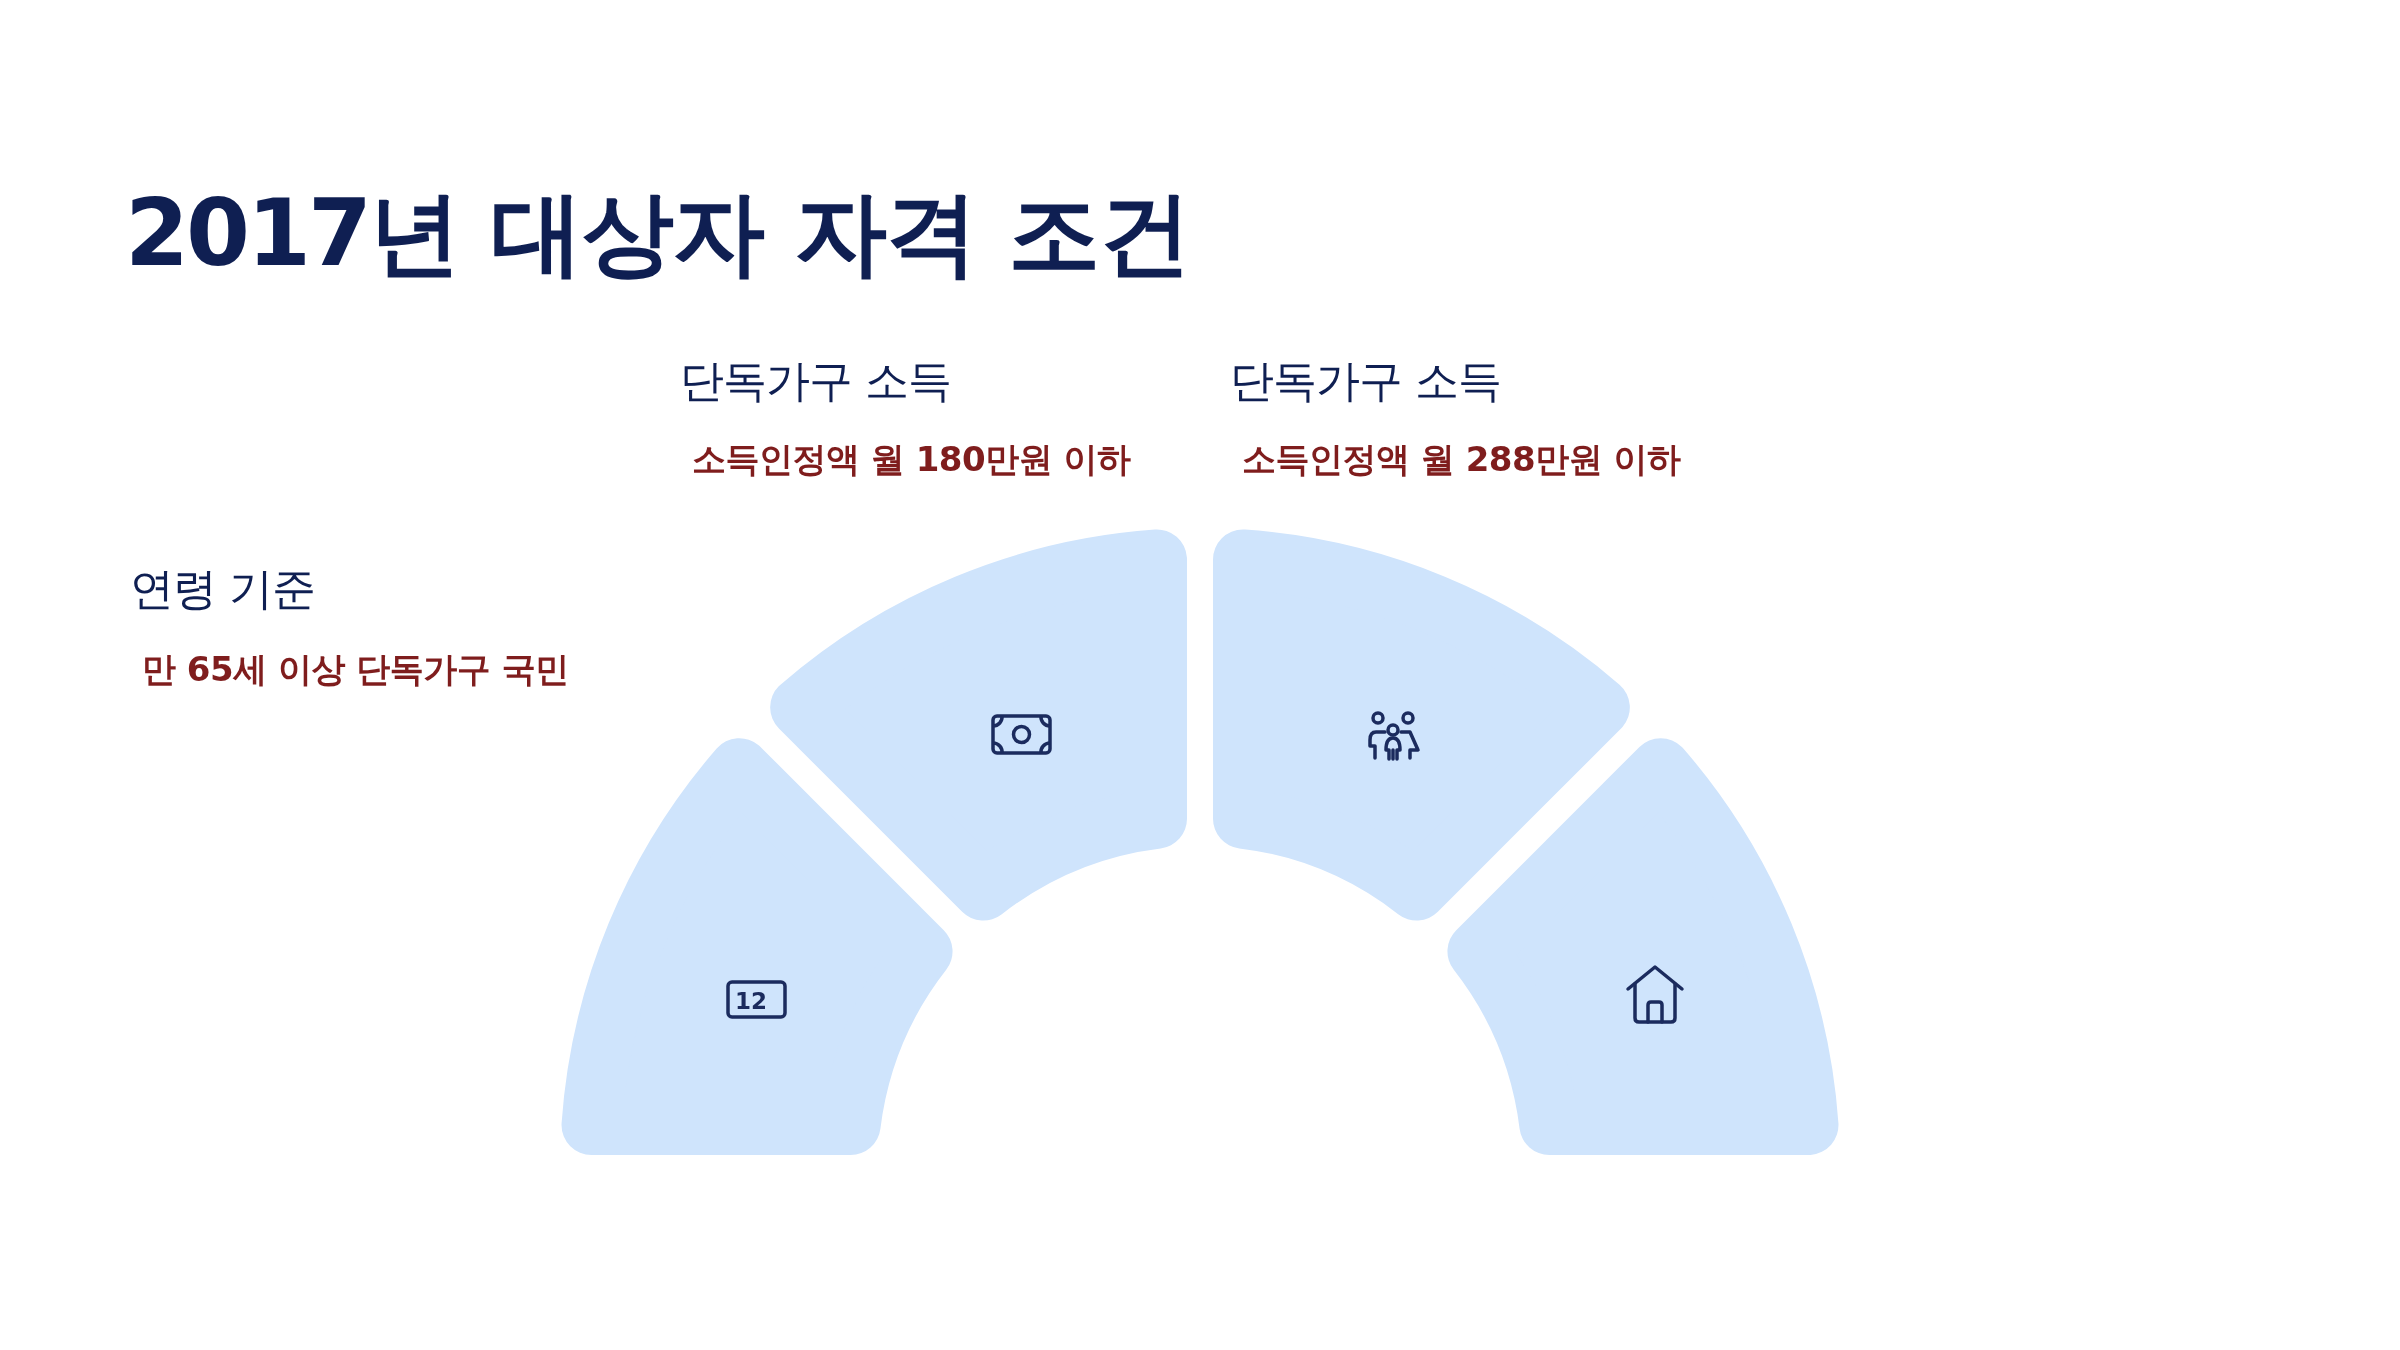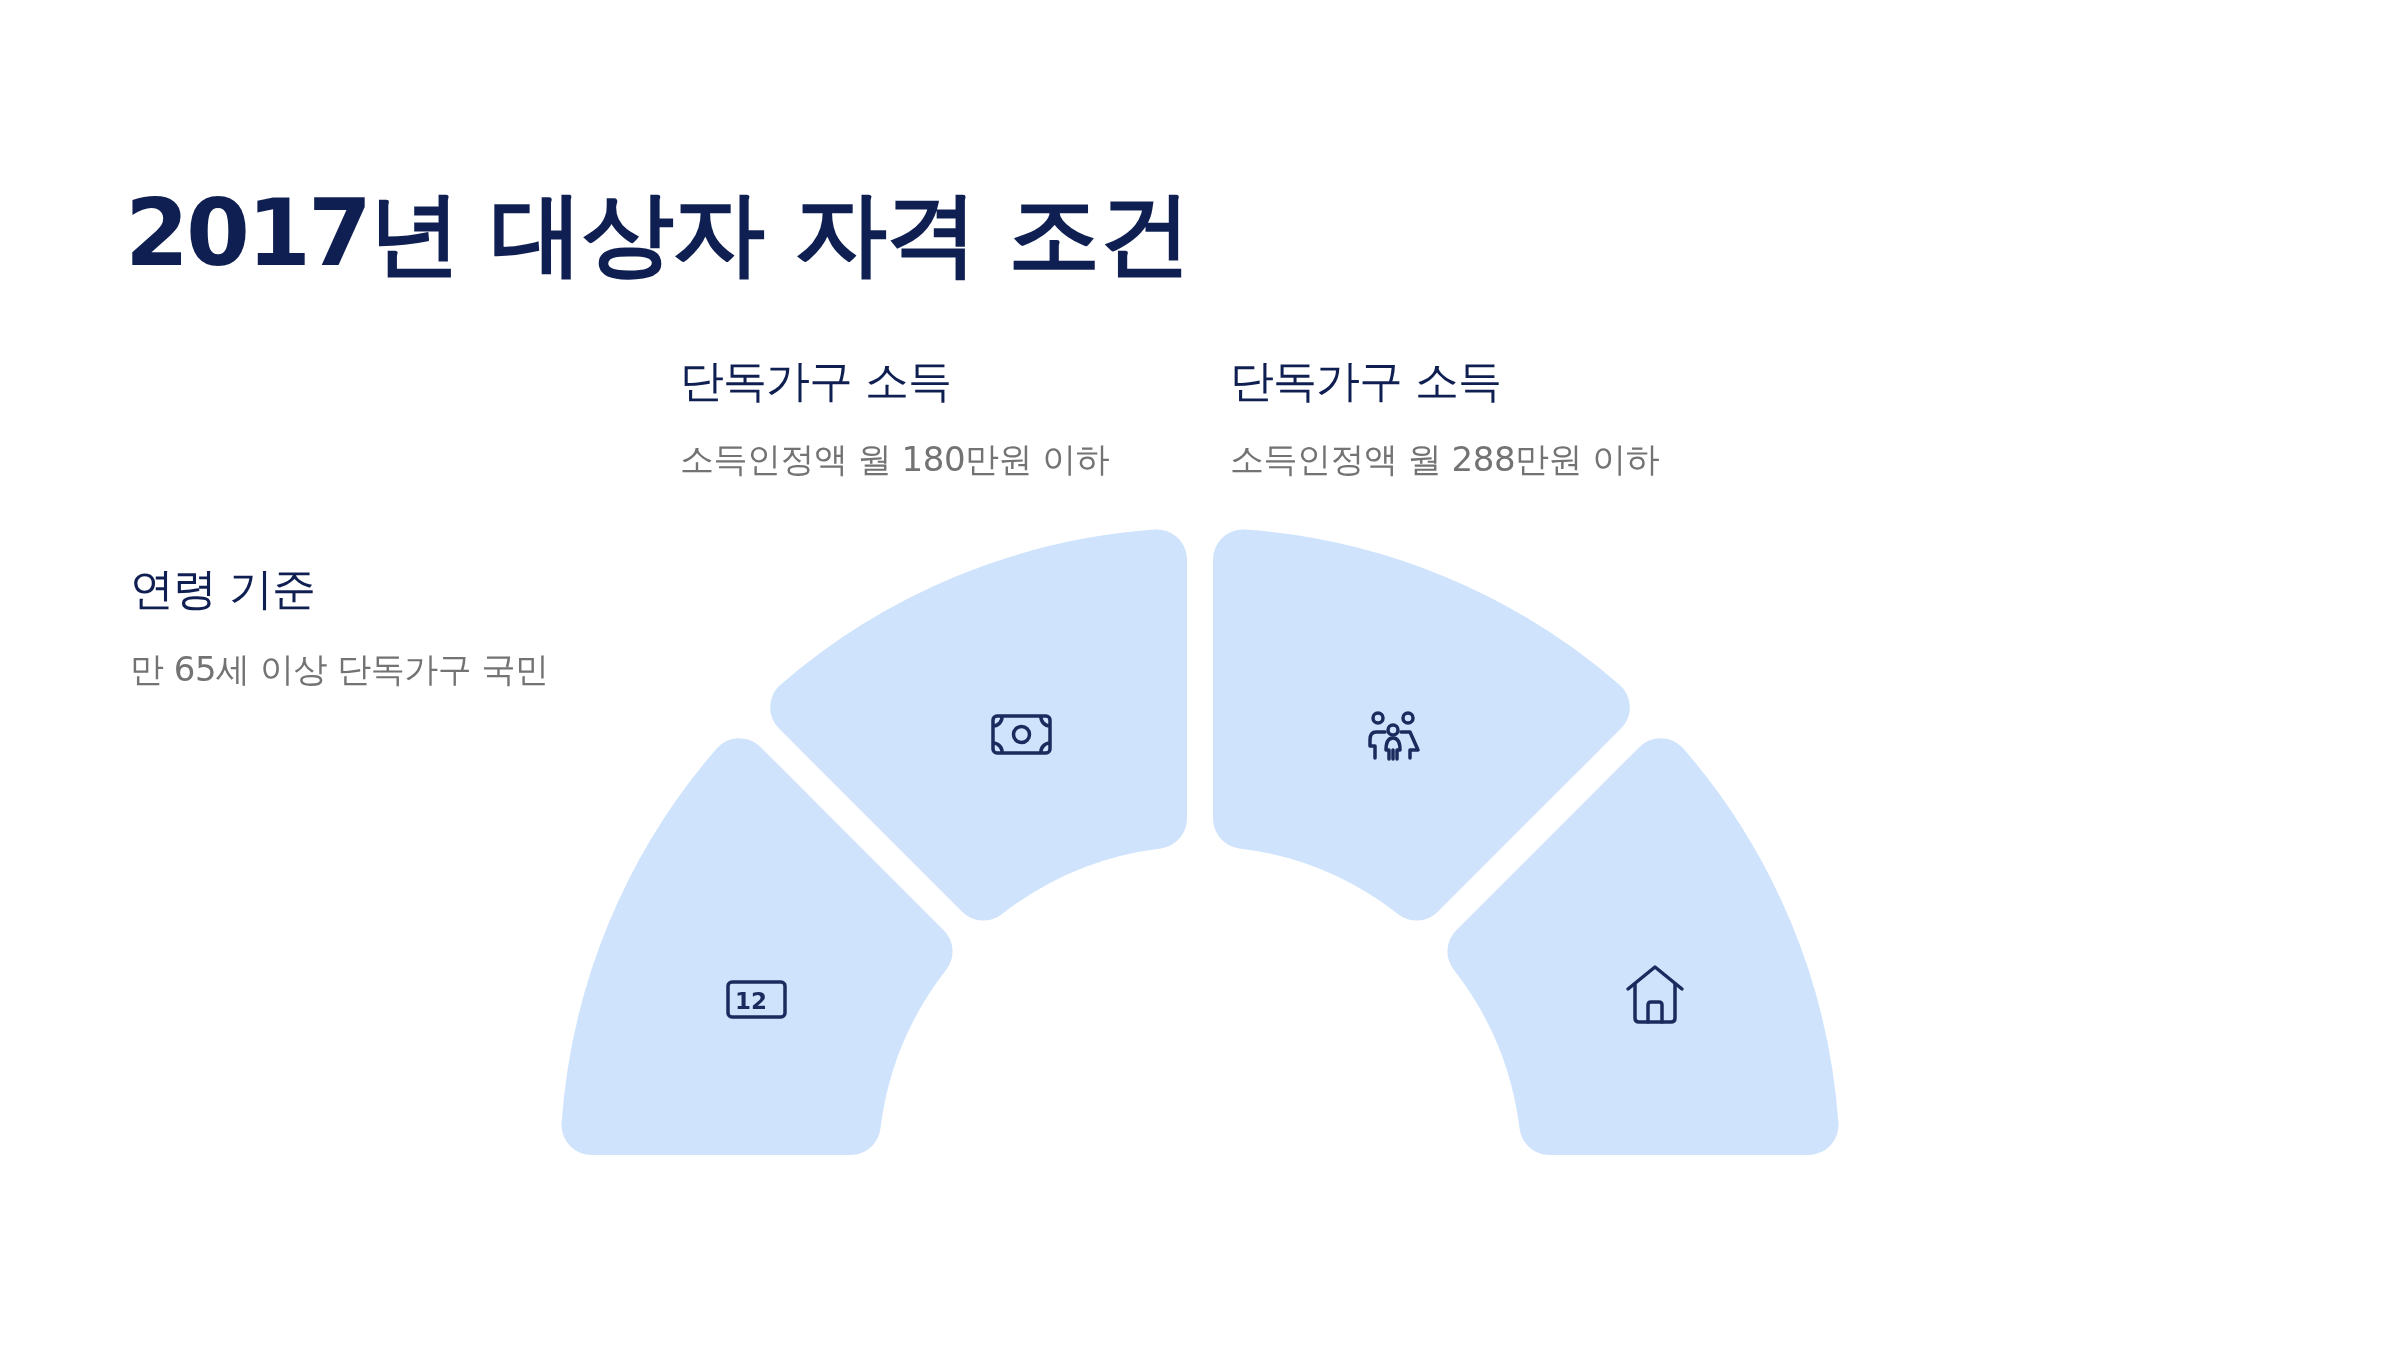--- a/index.html
+++ b/index.html
@@ -15,21 +15,21 @@
     }
     .title .rest { font-weight: 700; letter-spacing: -1px; }
     .label-block {
       position: absolute; text-align: left; color: #0f1f52;
     }
     .label-block .heading {
       font-size: 44px; font-weight: 500; margin: 0; letter-spacing: -1px;
       white-space: nowrap;
     }
     .label-block .desc {
-      font-size: 34px; font-weight: 400; margin: 0; color: #737373;
+      font-size: 34px; font-weight: 700; margin: 12px; color: #7f1d1d;
       line-height: 57px; letter-spacing: -0.5px;
     }
     #diagram { position: absolute; left: 0; top: 0; }
     .icon { position: absolute; width: 70px; height: 70px; }
   </style>
 </head>
 <body>
 
 <h1 class="title"><span>2017</span><span class="rest">년 대상자 자격 조건</span></h1>
 

